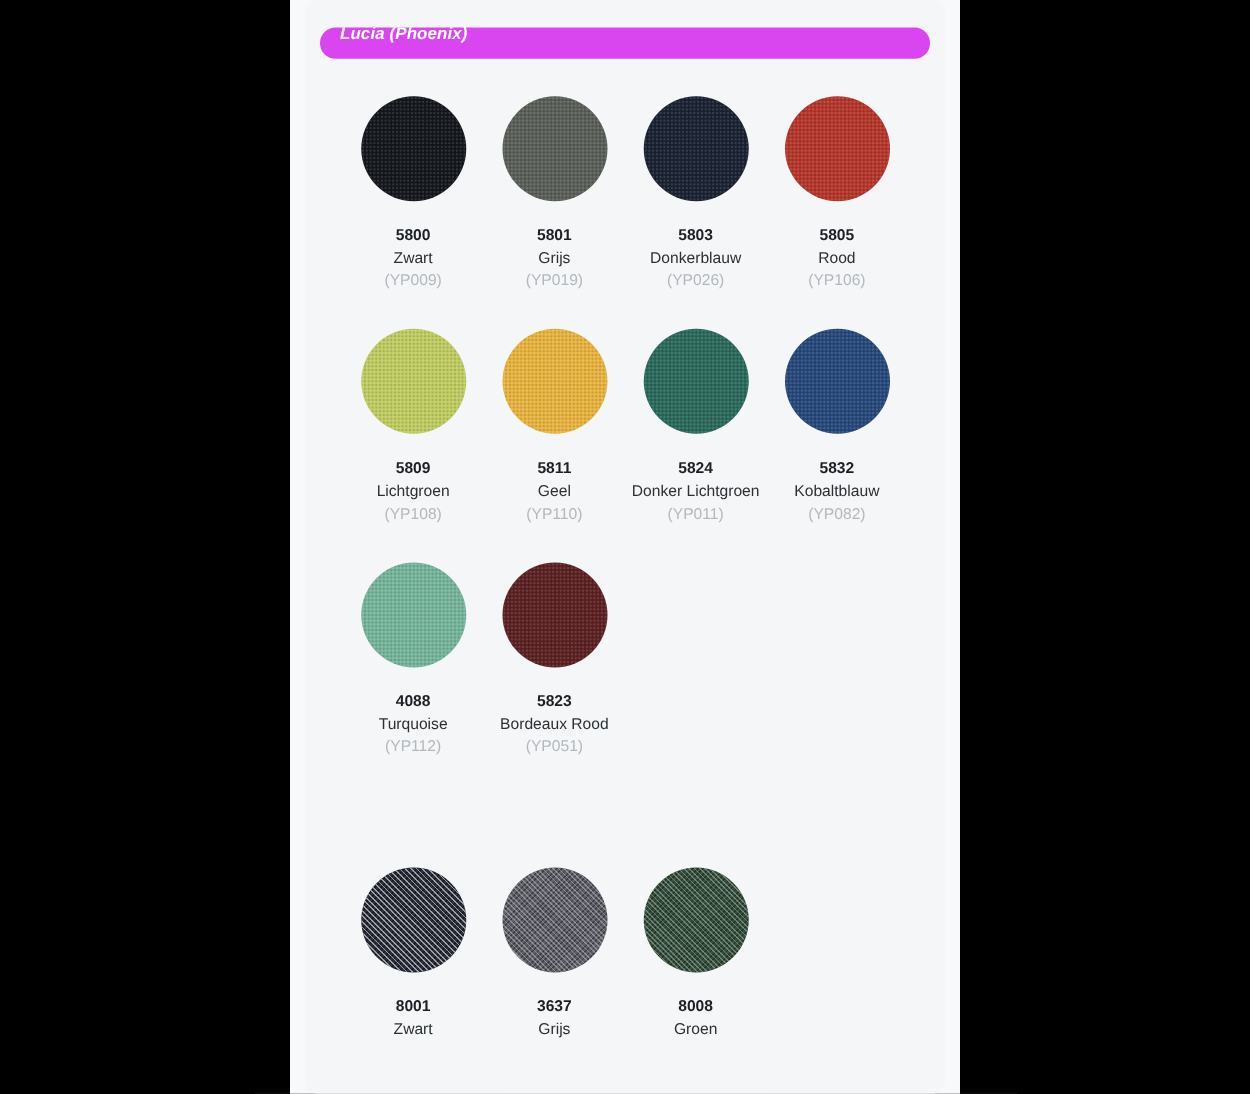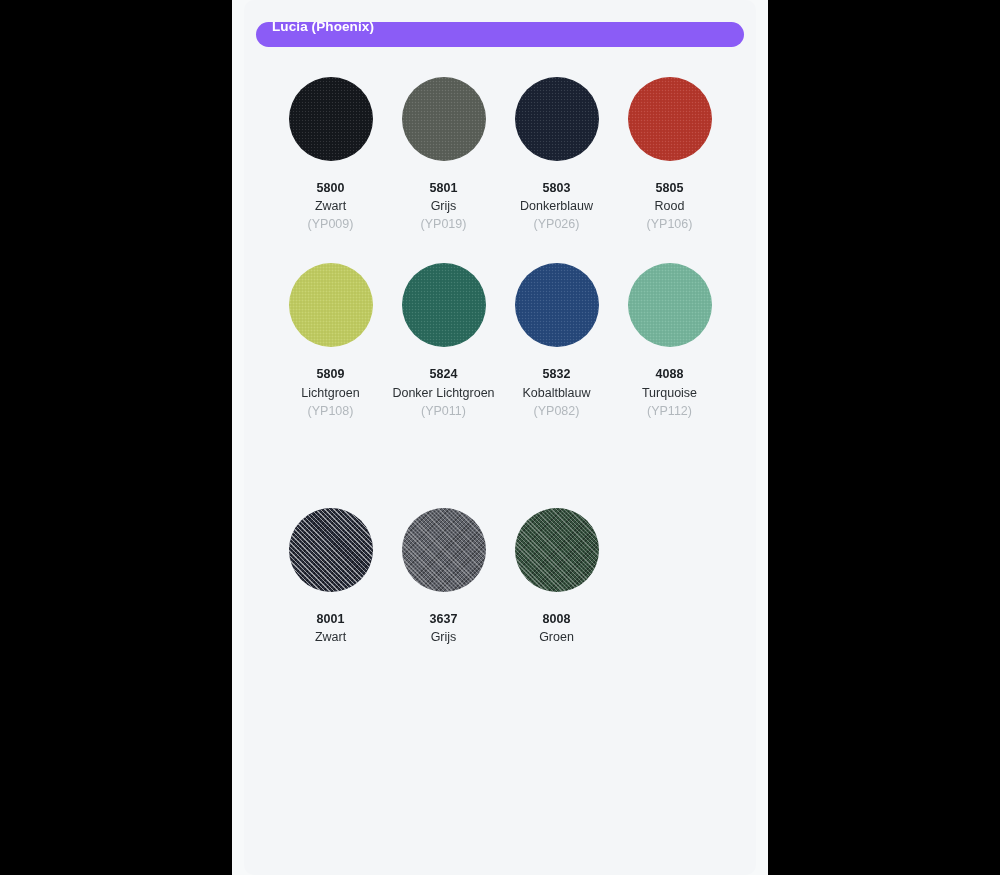--- a/index.html
+++ b/index.html
@@ -29,30 +29,31 @@
     width: 512px;
     min-height: 875px;
     background: #f4f6f8;
     border-radius: 10px;
   }
 
   .section { padding: 0 0 0 0; }
 
   .section-header {
     margin: 0 12px;
-    background: #8b5cf6;
+    background: #d946ef;
     color: #ffffff;
     border-radius: 999px;
     height: 25px;
     display: flex;
     align-items: center;
     padding: 0 0 16px 16px;
     font-size: 13.5px;
     font-weight: 700;
     letter-spacing: 0.1px;
+    font-style: italic;
   }
 
   .swatch-grid {
     display: grid;
     grid-template-columns: repeat(4, 1fr);
     padding: 0 30px;
     row-gap: 0;
   }
 
   .swatch-cell {
@@ -154,37 +155,49 @@
             <div class="swatch-name">Rood</div>
             <div class="swatch-alt">(YP106)</div>
           </div>
           <div class="swatch-cell">
             <div class="swatch-disc" style="background: rgb(192, 204, 98);"></div>
             <div class="swatch-code">5809</div>
             <div class="swatch-name">Lichtgroen</div>
             <div class="swatch-alt">(YP108)</div>
           </div>
           <div class="swatch-cell">
+            <div class="swatch-disc" style="background: rgb(232, 180, 64);"></div>
+            <div class="swatch-code">5811</div>
+            <div class="swatch-name">Geel</div>
+            <div class="swatch-alt">(YP110)</div>
+          </div>
+          <div class="swatch-cell">
             <div class="swatch-disc" style="background: rgb(43, 106, 92);"></div>
             <div class="swatch-code">5824</div>
             <div class="swatch-name">Donker Lichtgroen</div>
             <div class="swatch-alt">(YP011)</div>
           </div>
           <div class="swatch-cell">
             <div class="swatch-disc" style="background: rgb(39, 73, 123);"></div>
             <div class="swatch-code">5832</div>
             <div class="swatch-name">Kobaltblauw</div>
             <div class="swatch-alt">(YP082)</div>
           </div>
           <div class="swatch-cell">
             <div class="swatch-disc" style="background: rgb(118, 181, 156);"></div>
             <div class="swatch-code">4088</div>
             <div class="swatch-name">Turquoise</div>
             <div class="swatch-alt">(YP112)</div>
           </div>
+          <div class="swatch-cell">
+            <div class="swatch-disc" style="background: rgb(92, 34, 35);"></div>
+            <div class="swatch-code">5823</div>
+            <div class="swatch-name">Bordeaux Rood</div>
+            <div class="swatch-alt">(YP051)</div>
+          </div>
         </div>
     </div>
 
     <div class="spacer-lg"></div>
 
     <div class="section">
       <div class="swatch-grid" id="grid-1">
           <div class="swatch-cell">
             <div class="swatch-disc mesh coarse" style="background: rgb(43, 47, 60);"></div>
             <div class="swatch-code">8001</div>

